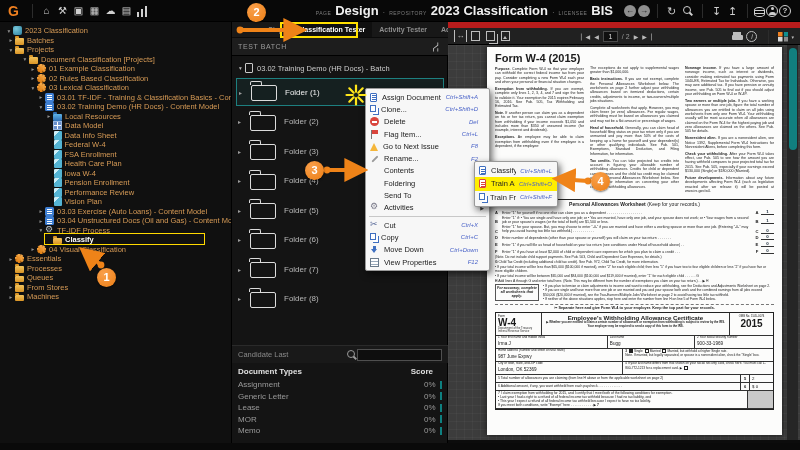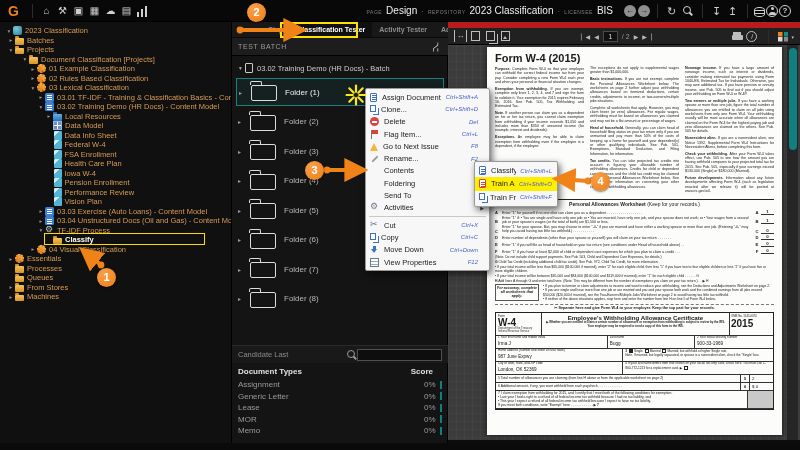--- a/index.html
+++ b/index.html
@@ -17,21 +17,21 @@
   [data-icon="home-icon"]::before{content:"⌂"}
   [data-icon="tools-icon"]::before{content:"⚒"}
   [data-icon="batches-icon"]::before{content:"▣"}
   [data-icon="briefcase-icon"]::before{content:"▦"}
   [data-icon="cloud-upload-icon"]::before{content:"☁"}
   [data-icon="clipboard-icon"]::before{content:"▤"}
   [data-icon="chart-icon"]{background:linear-gradient(#d0d0d0,#d0d0d0) 2px 8px/2px 5px no-repeat,
      linear-gradient(#d0d0d0,#d0d0d0) 6px 5px/2px 8px no-repeat,linear-gradient(#d0d0d0,#d0d0d0) 10px 2px/2px 11px no-repeat}
   .tb-meta{margin-left:auto;display:flex;align-items:baseline;gap:4px;white-space:nowrap}
   .mlabel{font-size:5px;color:#7d7d7d;letter-spacing:.5px}
-  .mvalue{font-size:10px;color:#f0f0f0;font-weight:normal}
+  .mvalue{font-size:13px;color:#f0f0f0;font-weight:bold}
   .mdot{color:#666;font-size:8px}
   .tb-right{display:flex;align-items:center;margin-left:10px}
   [data-icon="back-icon"],[data-icon="forward-icon"]{background:#8f8f8f;border-radius:50%;width:12px;height:12px;line-height:12px;color:#151515;font-size:8px;margin:0 1px}
   [data-icon="back-icon"]::before{content:"←"}
   [data-icon="forward-icon"]::before{content:"→"}
   [data-icon="refresh-icon"]::before{content:"↻";font-size:11px}
   [data-icon="search-icon"]{position:relative}
   [data-icon="search-icon"]::before{content:"";position:absolute;left:3px;top:2px;width:6px;height:6px;border:1.4px solid currentColor;border-radius:50%}
   [data-icon="search-icon"]::after{content:"";position:absolute;left:9px;top:9px;width:4px;height:1.6px;background:currentColor;transform:rotate(45deg)}
   [data-icon="download-icon"]::before{content:"↧";font-size:11px}
@@ -188,21 +188,21 @@
   .cutline::before{content:"✂ "}
   .w4form{border:1.2px solid #222;margin-top:2px;font-size:3.4px}
   .fr{display:flex;border-bottom:0.6px solid #333}
   .fh-left{width:46px;border-right:0.6px solid #333;padding:1px 2px;flex:none}
   .fh-form{font-size:3px}
   .fh-num{font-size:10px;font-weight:bold;line-height:9px}
   .fh-dept{font-size:2.8px;color:#333;line-height:3.2px}
   .fh-mid{flex:1;text-align:center;padding:1px 3px}
   .fh-title{font-size:6.2px;font-weight:bold}
   .fh-sub{font-size:2.9px;line-height:3.4px;font-weight:bold}
-  .fh-right{width:44px;border-left:0.6px solid #333;flex:none;padding:1px}
+  .fh-right{width:44px;border-left:0.6px solid #333;text-align:center;flex:none;padding:1px}
   .fh-omb{font-size:2.8px}
   .fh-year{font-size:10px;font-weight:bold}
   .cell{padding:0.8px 2px;min-height:12px}
   .clabel{font-size:3.1px;color:#222;line-height:3.6px}
   .cvalue{font-size:4.6px;padding-top:1px}
   .c-name{flex:1.3;border-right:0.6px solid #333}
   .c-last{flex:1;border-right:0.6px solid #333}
   .c-ssn{flex:0.9}
   .cbx{display:inline-block;width:4px;height:4px;border:0.6px solid #222;vertical-align:middle;margin:0 1px}
   .cbx.checked{background:linear-gradient(45deg,transparent 42%,#222 42% 58%,transparent 58%),

